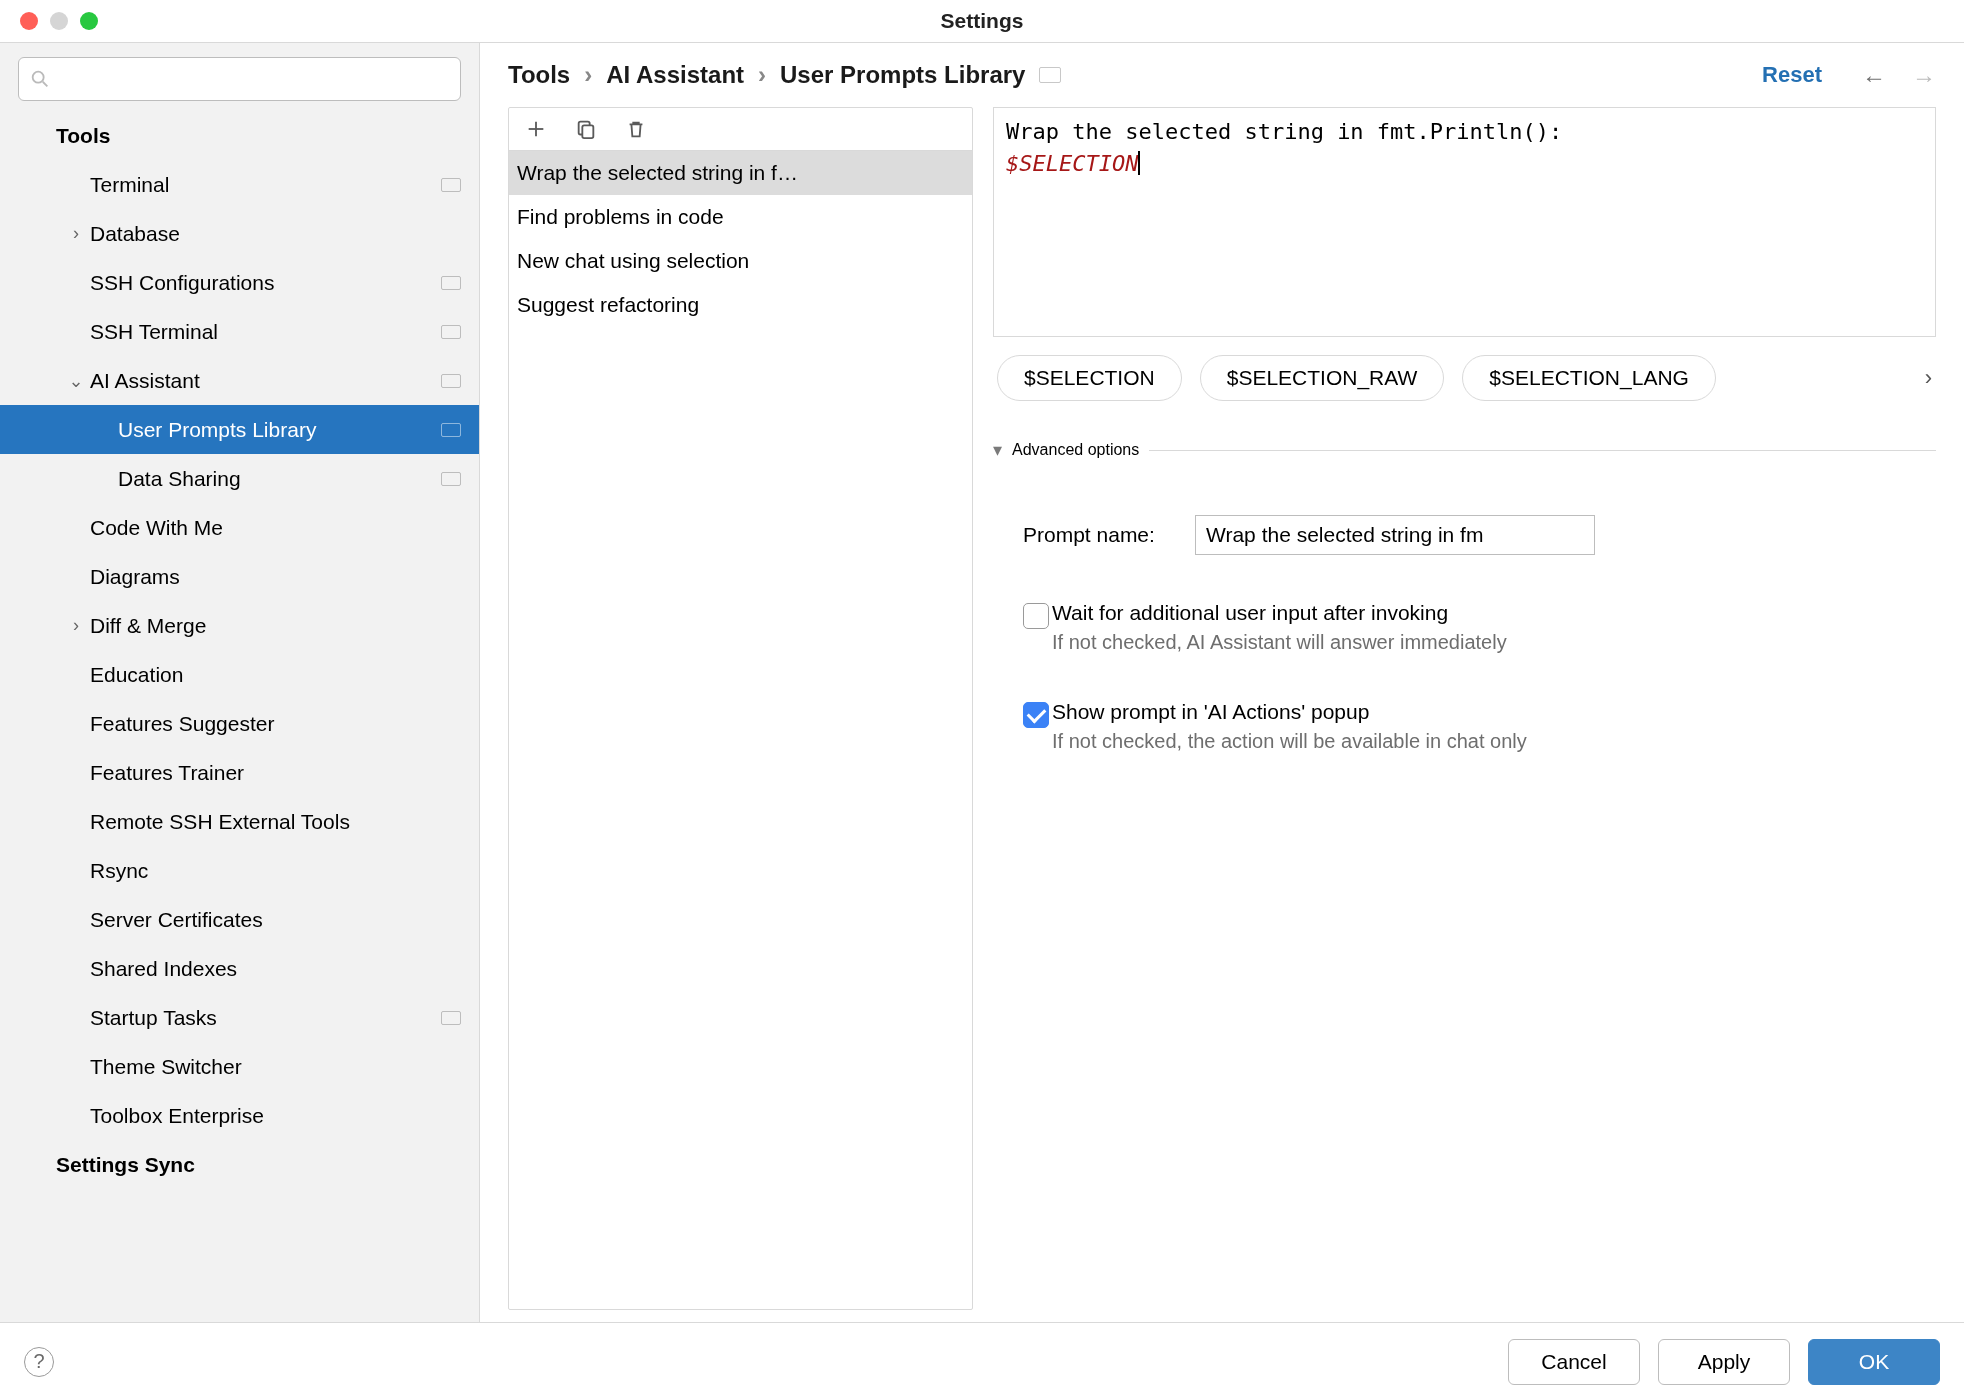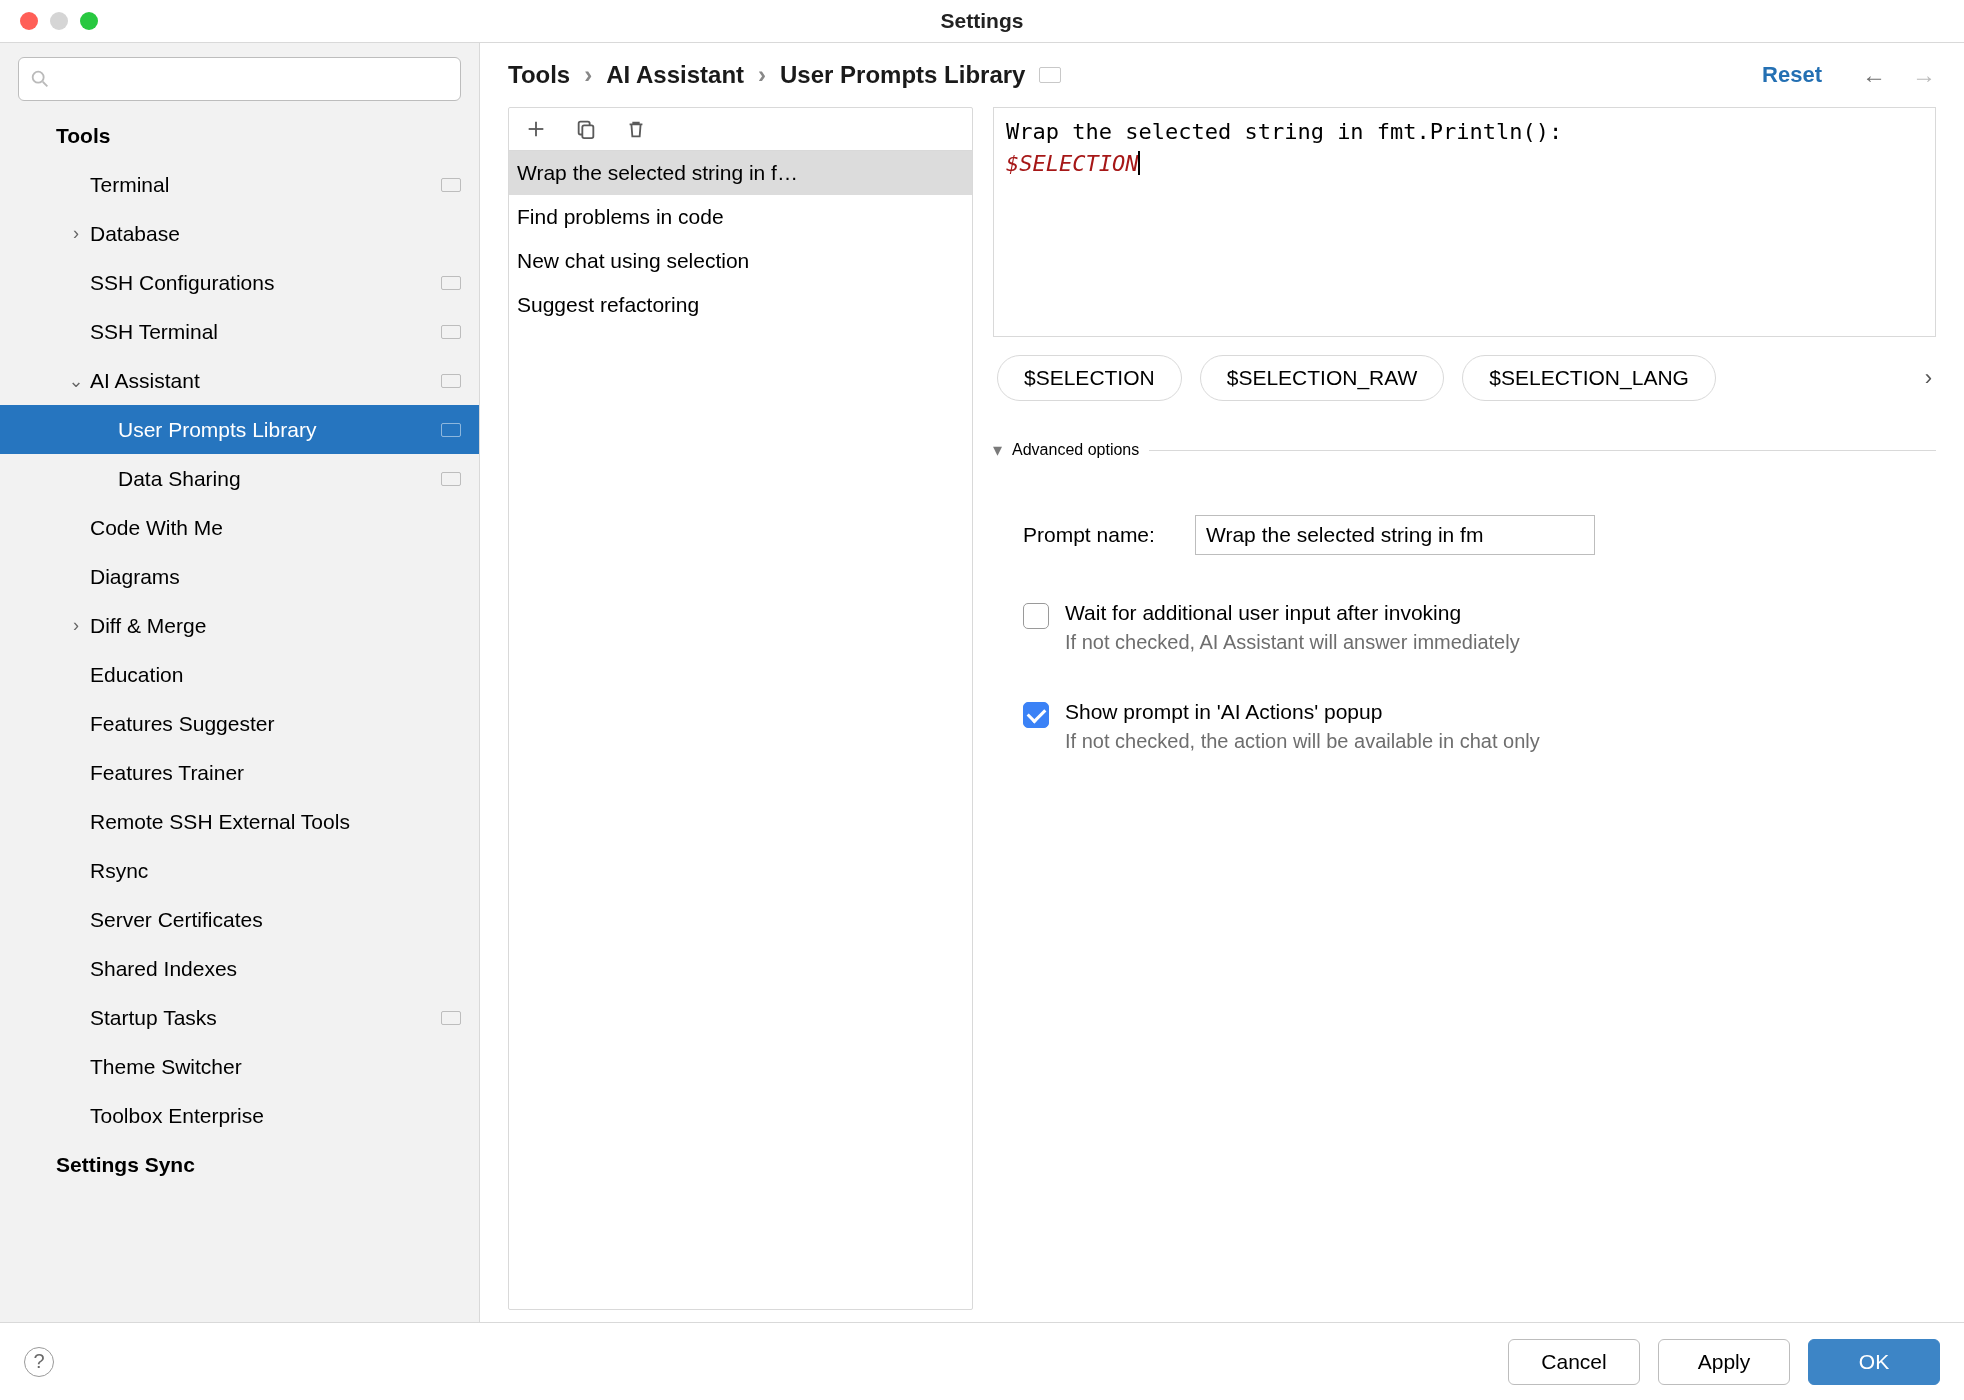--- a/index.html
+++ b/index.html
@@ -184,21 +184,21 @@
   .adv-header .chev { color: #7a7a7a; font-size: 18px; }
   .adv-header .title { font-size: 16px; }
   .adv-header .line { flex: 1; height: 1px; background: var(--border-color); }
 
   .form-row { display: flex; align-items: center; gap: 12px; padding-left: 30px; margin-top: 36px; }
   .form-row .label { min-width: 160px; font-size: 21px; }
   .form-row input[type="text"] {
     border: 1px solid #bdbdbd; height: 40px; padding: 0 10px; font-size: 21px; width: 400px;
   }
 
-  .check-row { display: flex; gap: 16px; padding-left: 30px; margin-top: 28px; }
+  .check-row { display: flex; gap: 3px; padding-left: 30px; margin-top: 28px; }
   .chkbox {
     width: 26px; height: 26px; border: 1px solid #9a9a9a; border-radius: 5px;
     display: flex; align-items: center; justify-content: center;
     flex-shrink: 0; margin-top: 2px; background: #fff;
   }
   .chkbox.checked { background: var(--accent-blue); border-color: var(--accent-blue); }
   .chkbox.checked::after {
     content: ""; width: 8px; height: 14px; border: solid #fff; border-width: 0 3px 3px 0;
     transform: rotate(45deg); margin-top: -3px;
   }

